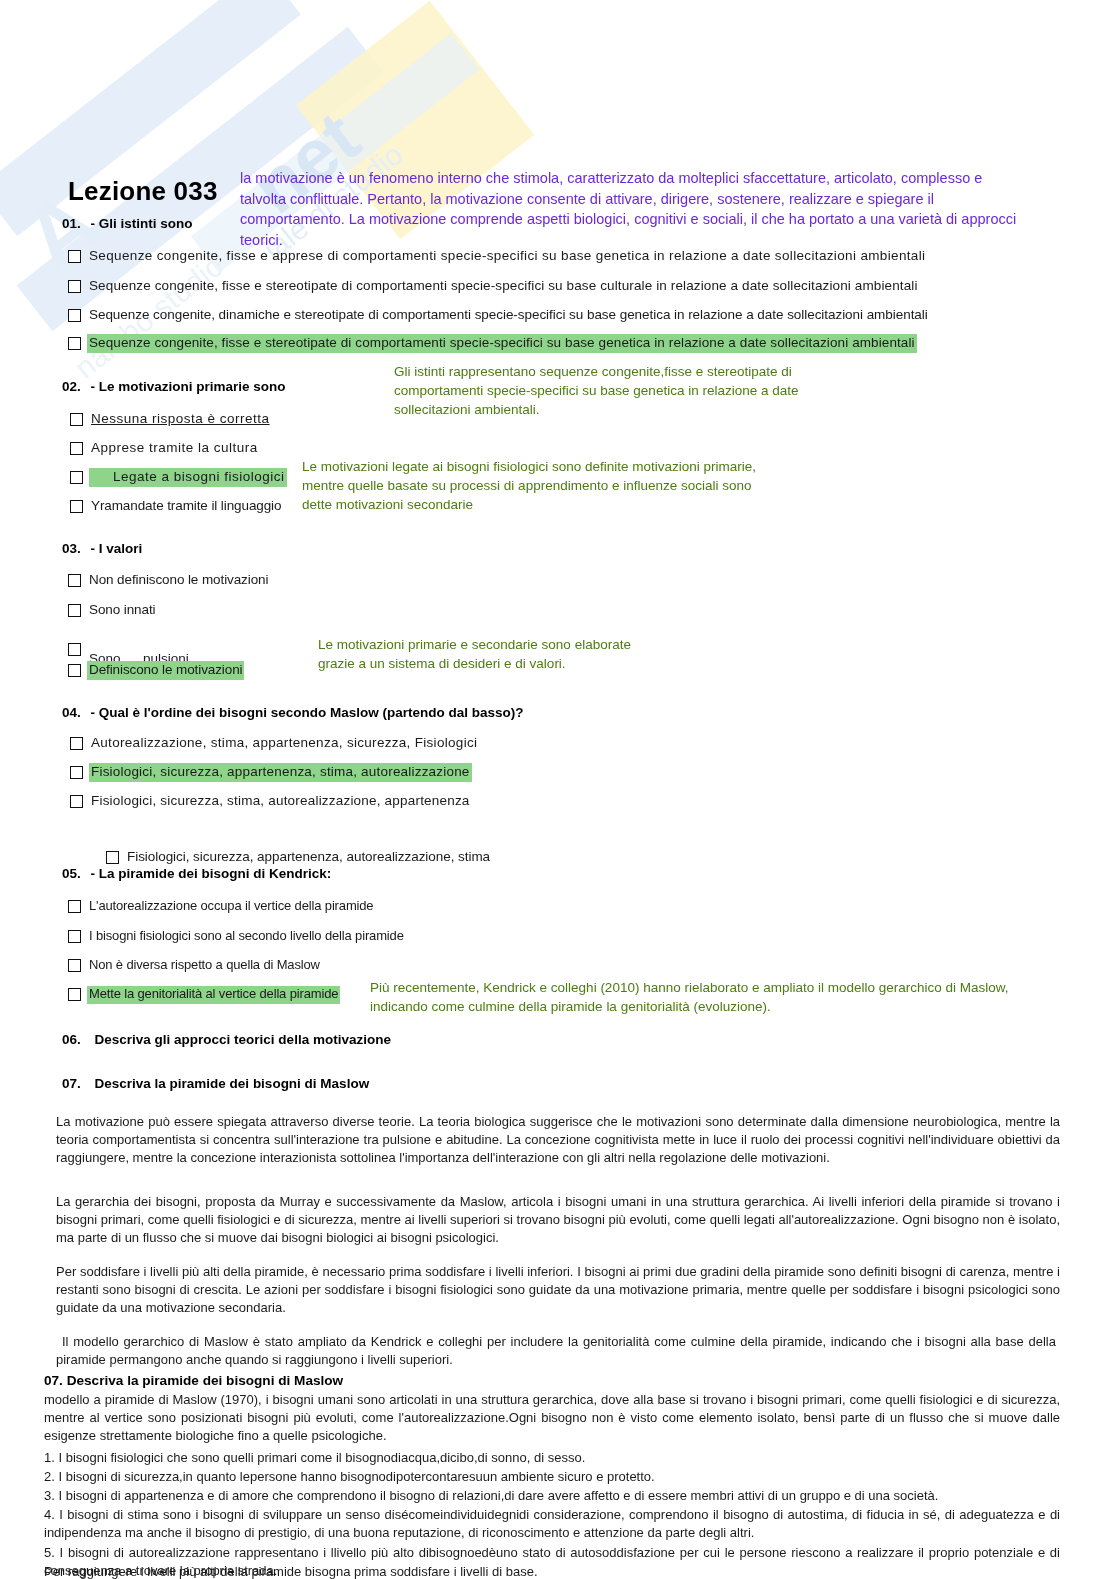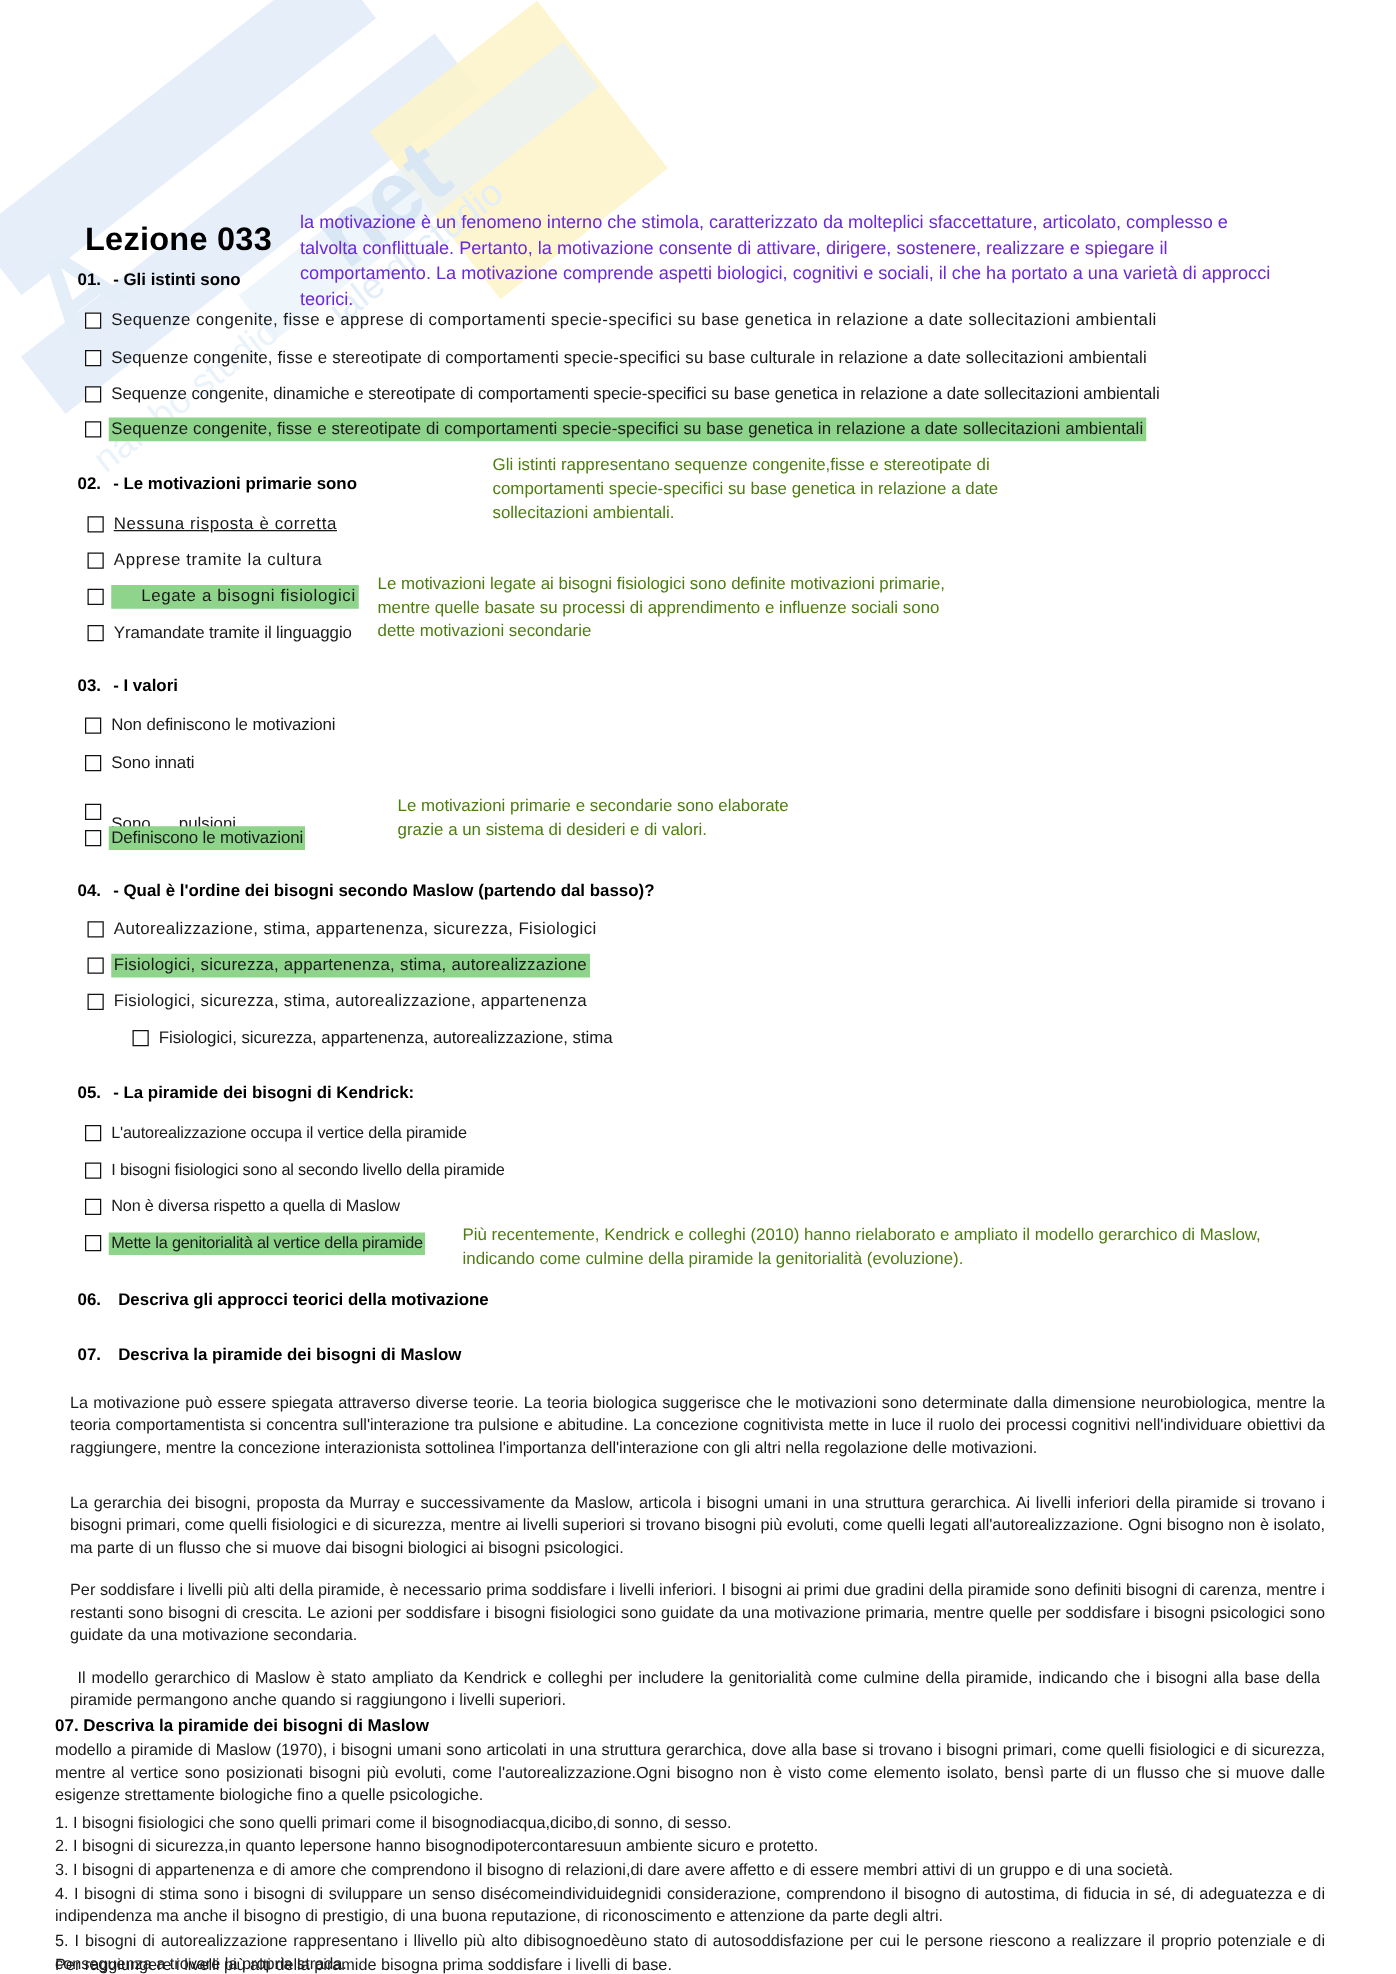--- a/index.html
+++ b/index.html
@@ -214,21 +214,21 @@
       <span class="opt-label" style="letter-spacing:.3px;">Autorealizzazione,  stima,  appartenenza,  sicurezza,  Fisiologici</span>
     </div>
     <div class="abs opt" style="left:70px; top:763px;">
       <span class="cbox"></span>
       <span class="opt-label hl" style="letter-spacing:.2px;">Fisiologici,   sicurezza,   appartenenza,   stima,   autorealizzazione</span>
     </div>
     <div class="abs opt" style="left:70px; top:792px;">
       <span class="cbox"></span>
       <span class="opt-label" style="letter-spacing:.2px;">Fisiologici,   sicurezza,   stima,   autorealizzazione,   appartenenza</span>
     </div>
-    <div class="abs opt" style="left:70px; top:821px;padding-left:36px;">
+    <div class="abs opt" style="left:70px; top:848px;padding-left:36px;">
       <span class="cbox"></span>
       <span class="opt-label" style="letter-spacing:-.05px;">Fisiologici, sicurezza, appartenenza, autorealizzazione, stima</span>
     </div>
 
     <div class="abs q-head" style="left:62px; top:866px;">
       <span class="num">05.</span>
       <span style="margin-left:6px;">- La piramide dei bisogni di Kendrick:</span>
     </div>
 
     <div class="abs opt" style="left:68px; top:898px;">

